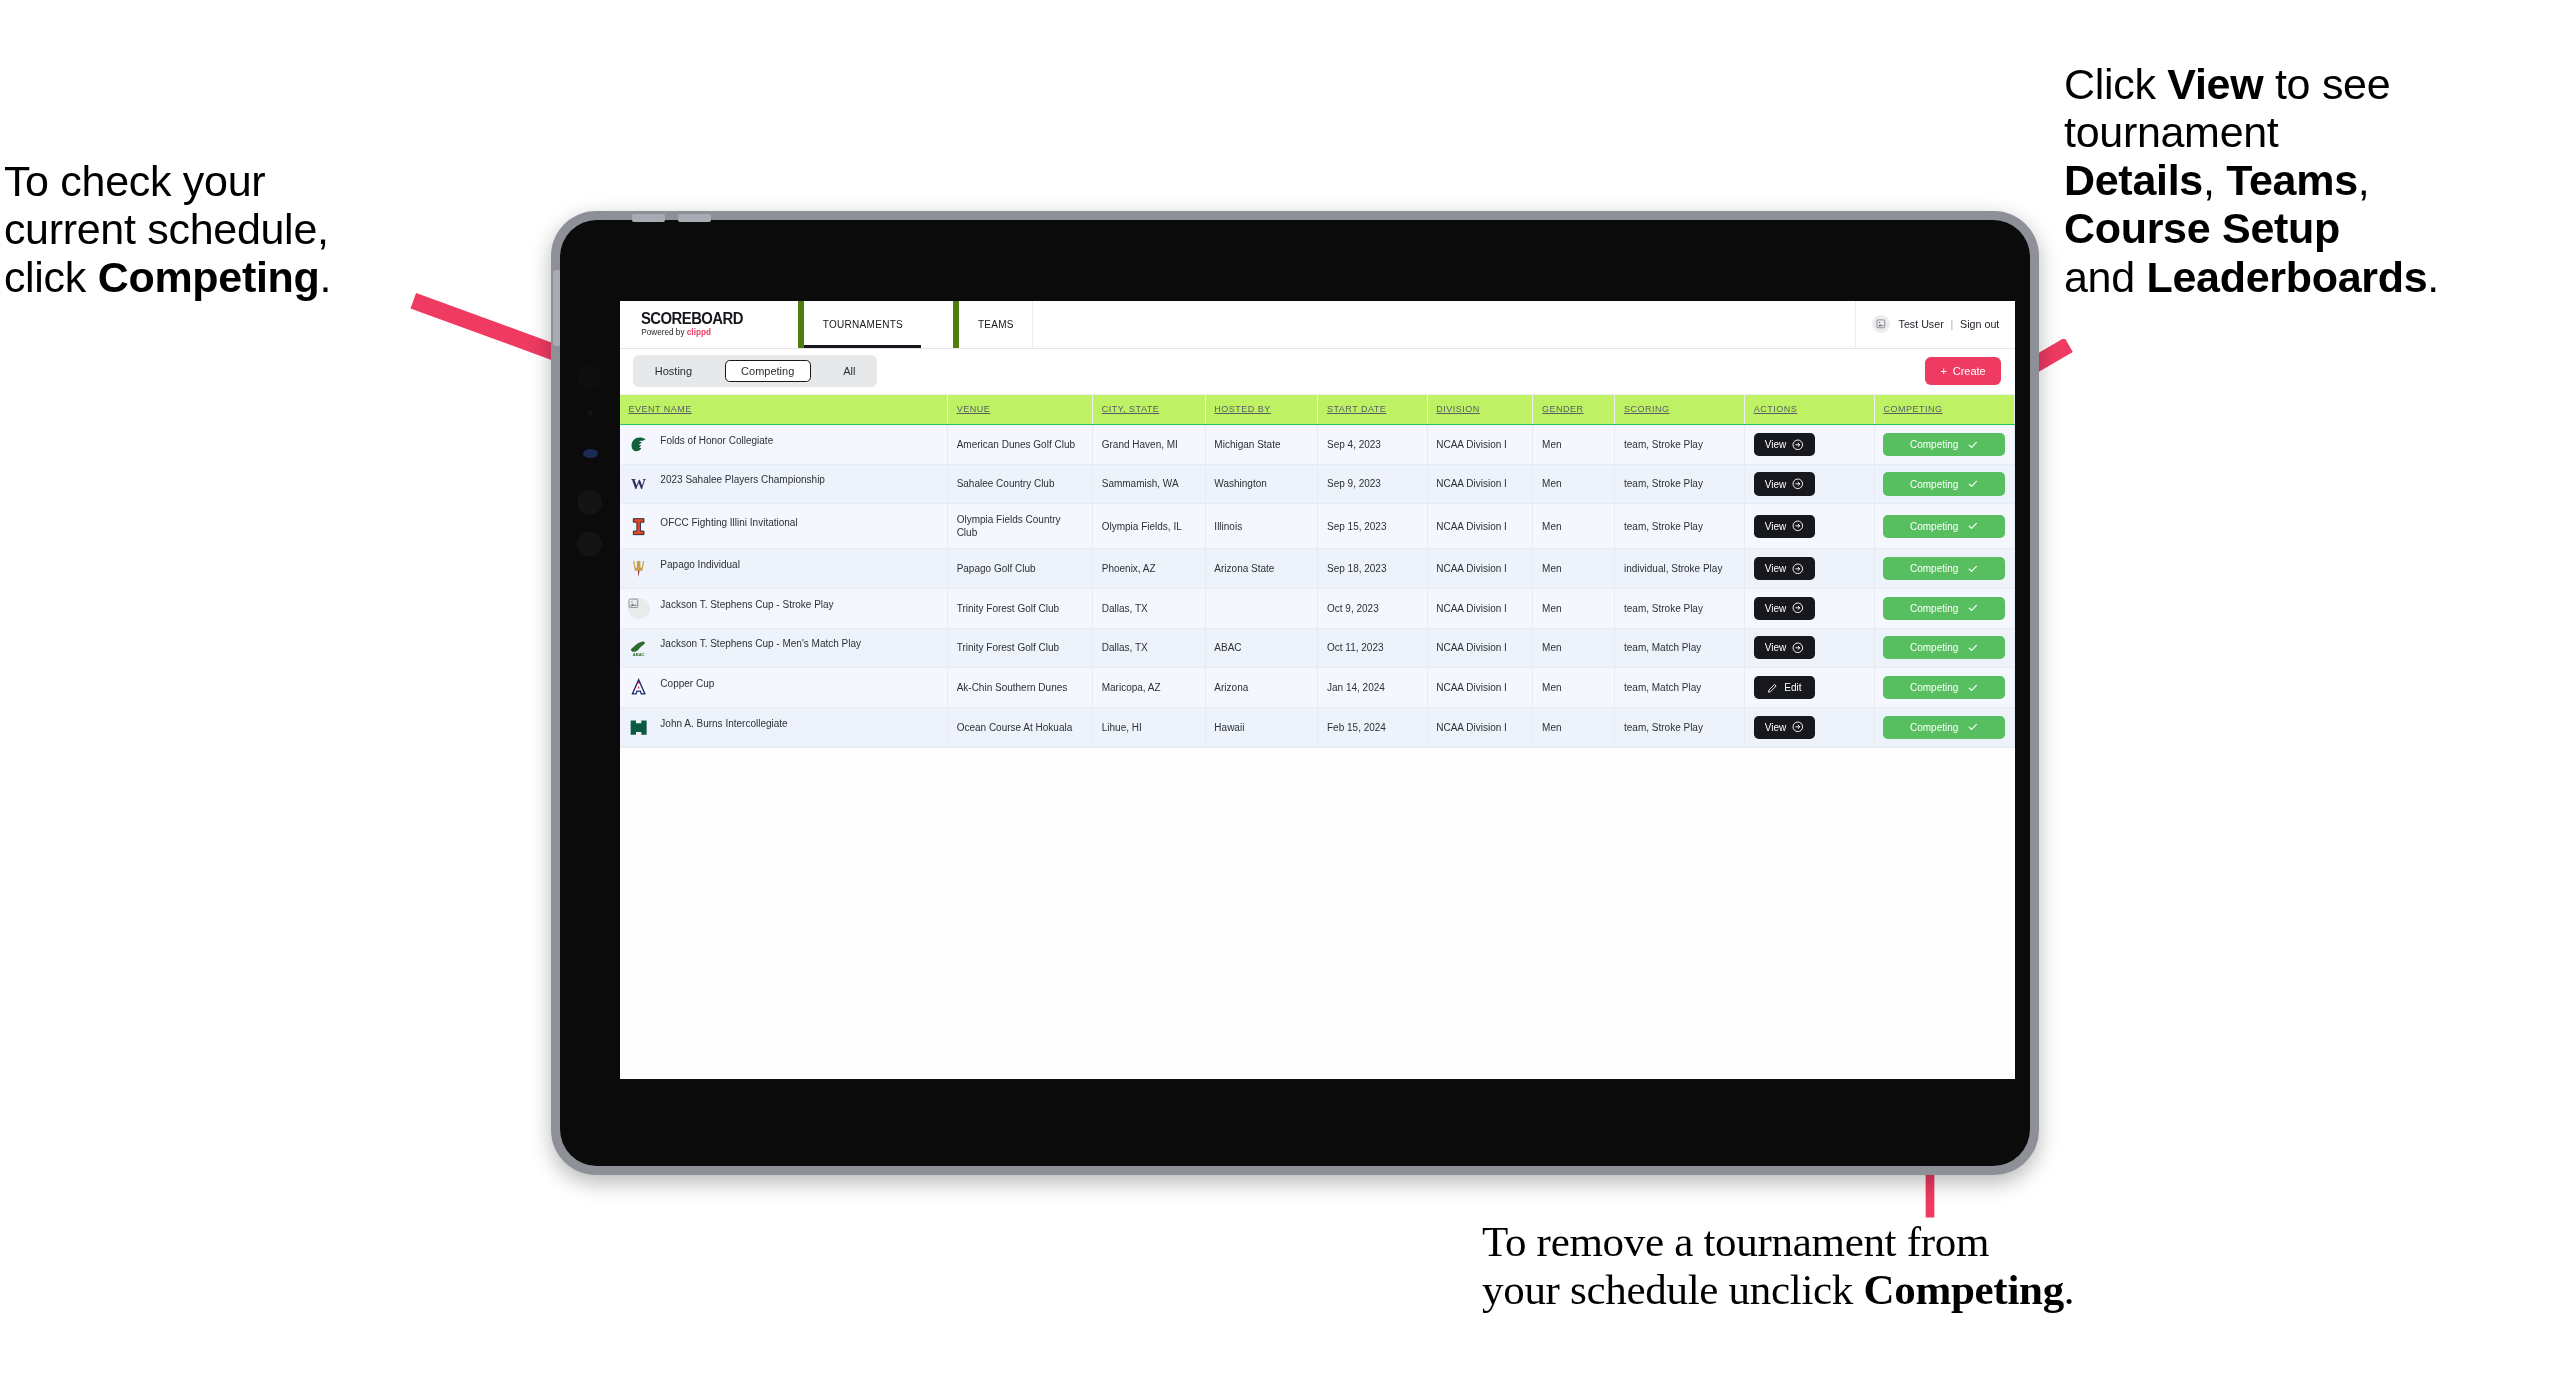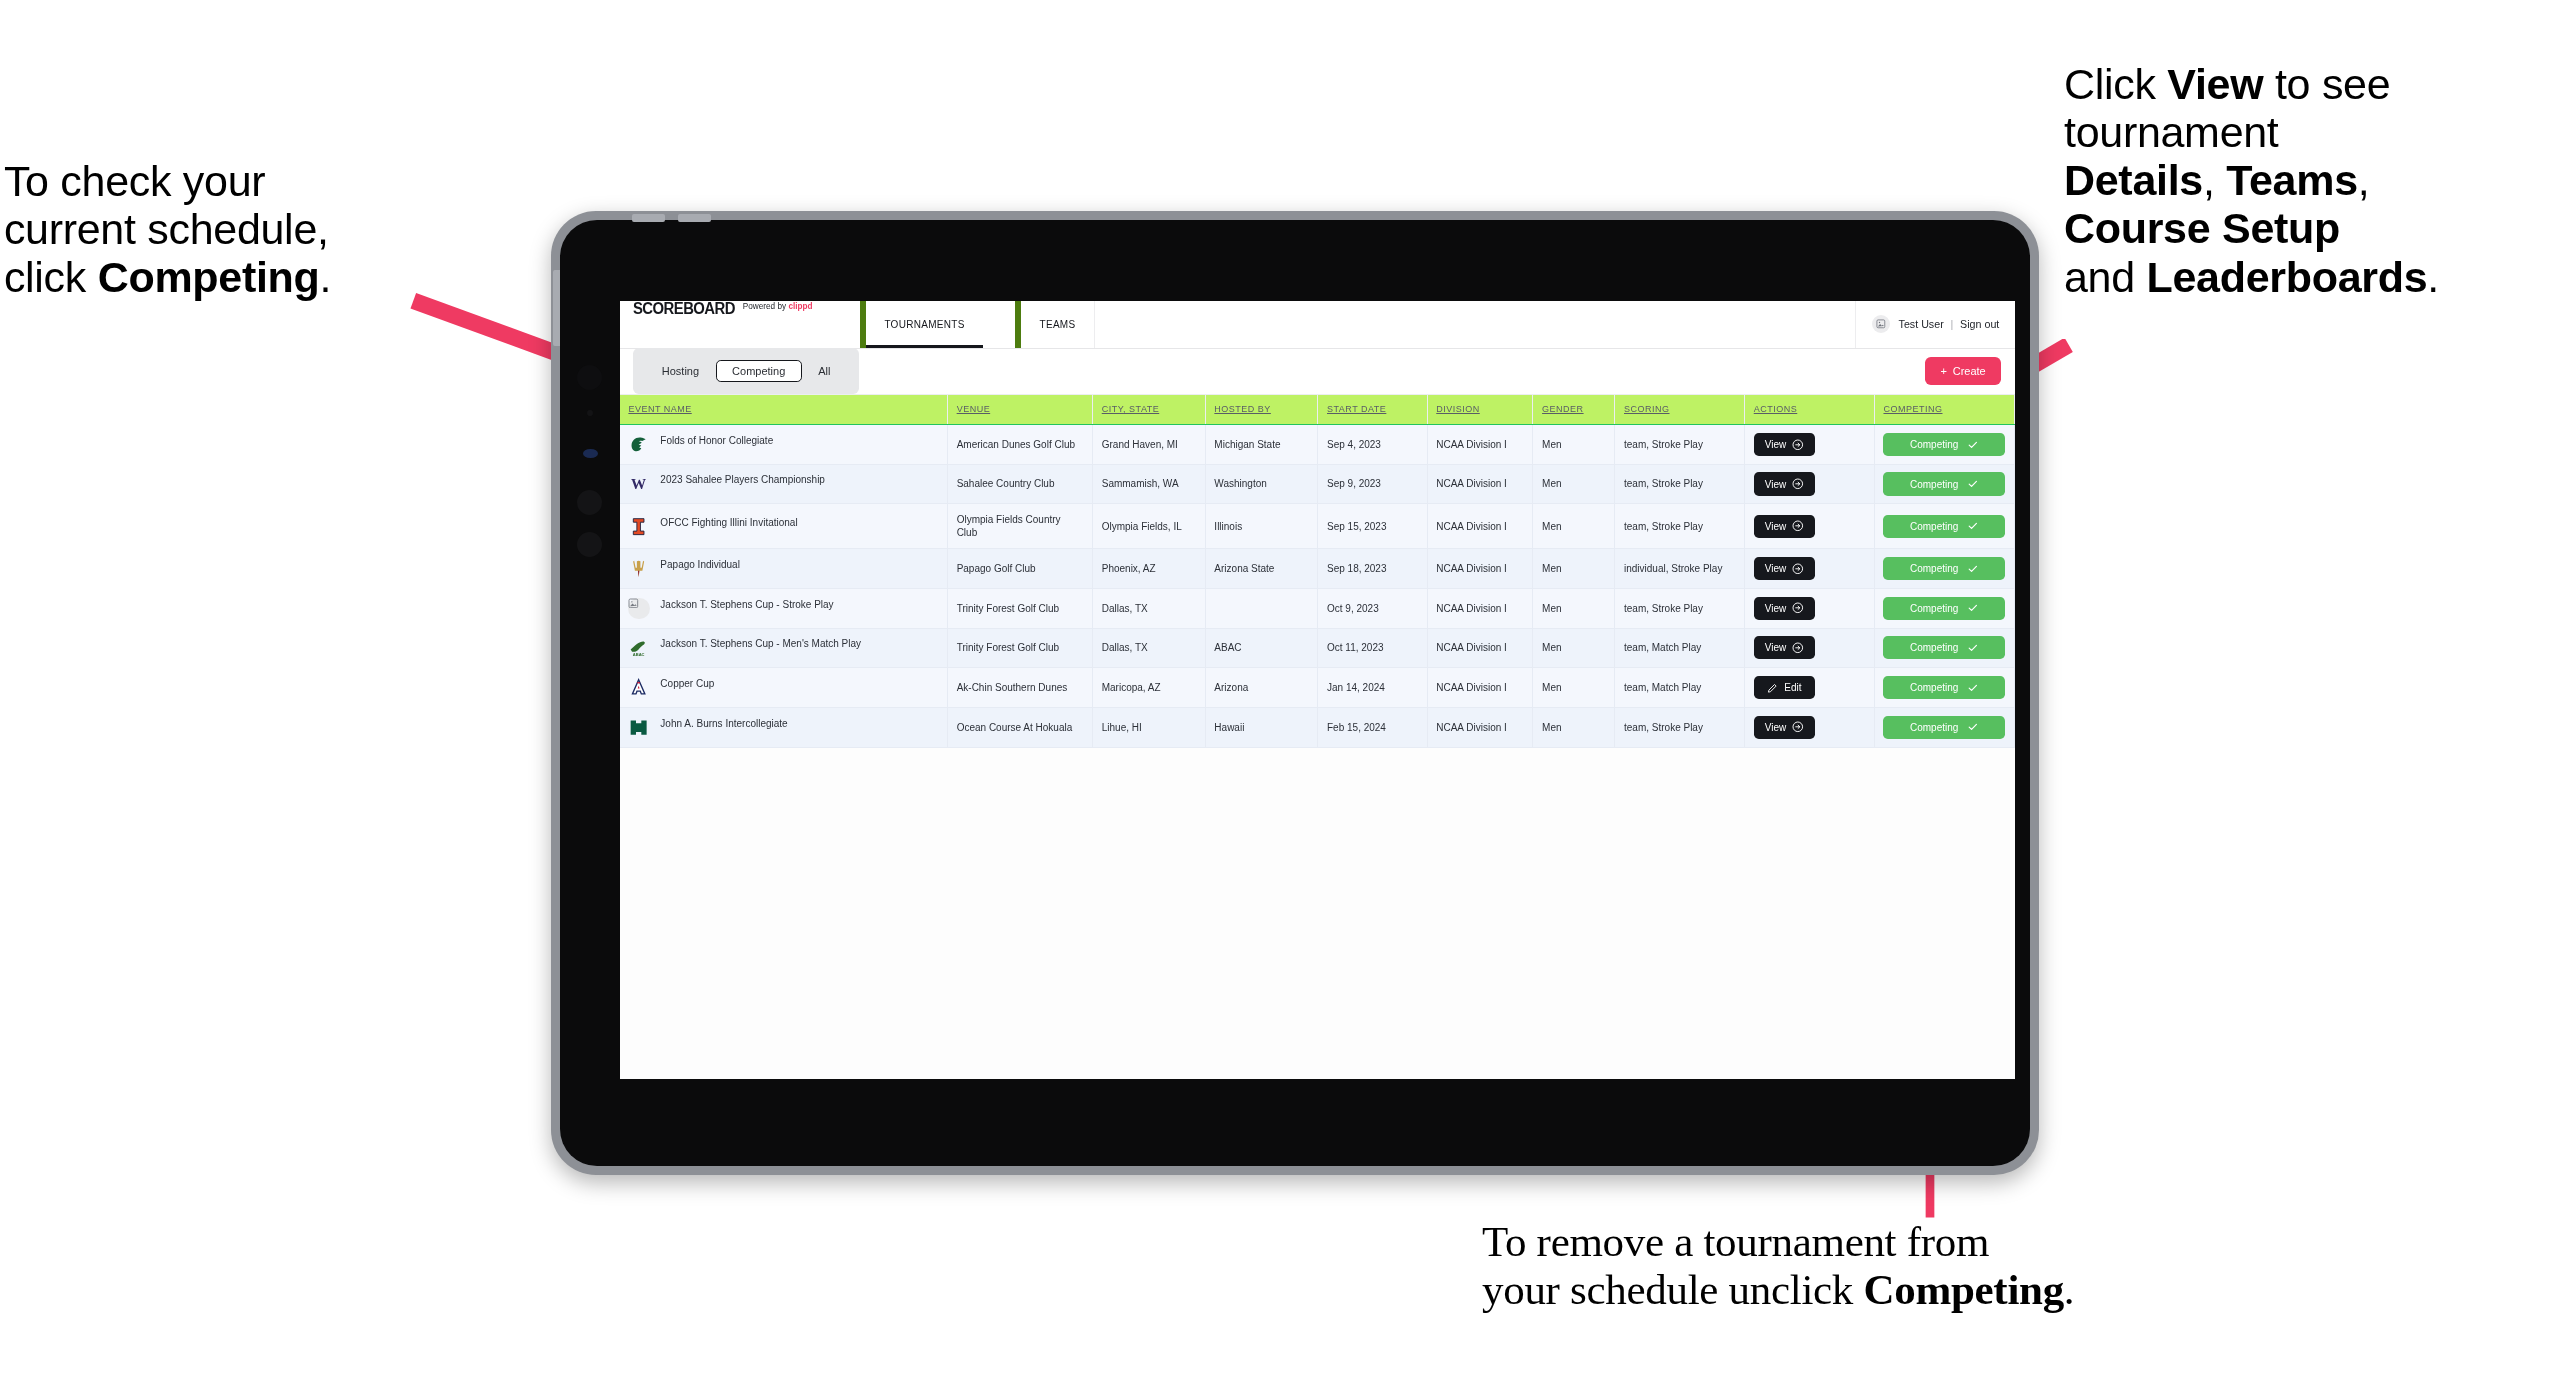--- a/index.html
+++ b/index.html
@@ -66,21 +66,21 @@
     position: relative;
     display: flex;
     flex-direction: column;
   }
 
   
   .topnav {
     height: 48px; background:#fff; border-bottom:1px solid #e6e6e8;
     display:flex; align-items:stretch; flex:0 0 auto;
   }
-  .brand { display:flex; flex-direction:row; justify-content:center; padding: 0 15.5px 0 13.6px; }
+  .brand { display:flex; flex-direction:column; justify-content:center; padding: 0 15.5px 0 13.6px; margin-left: 8px; }
   .brand .bname {
     font-family:"Liberation Sans", sans-serif;
     font-weight:700; font-size:16px; letter-spacing:-0.6px;
     color:#15171c; transform: scaleX(0.93); transform-origin:left center;
     line-height:1;
   }
   .brand .bsub { font-size:8.2px; color:#23262c; margin-top:2.4px; line-height:1; }
   .brand .bsub i { font-style:normal; color:#ef3a62; font-weight:700; }
 
   .navtab {
@@ -100,21 +100,21 @@
   .userlinks { font-size:10.7px; color:#23262c; display:flex; gap:6.8px; }
   .userlinks .sep { color:#aeb0b5; }
   .userlinks span { cursor:pointer; }
 
   
   .filterbar {
     height:46px; background:#fff; display:flex; align-items:center;
     padding: 0 13.6px; flex:0 0 auto; border-bottom:1px solid #eceef1;
   }
   .segment {
-    display:flex; background:#e7e8ea; border-radius:5.8px; padding:12px; gap:0;
+    display:flex; background:#e7e8ea; border-radius:5.8px; padding:5px; gap:16px;
   }
   .seg {
     padding: 4.8px 16.5px; font-size:11px; color:#2a2d33; border-radius:4.8px; cursor:pointer;
     white-space:nowrap;
   }
   .seg.sel { background:#fff; border:1.6px solid #15171c; font-weight:400; padding: 3.9px 15.5px;}
   .createbtn {
     margin-left:auto; background:#ef3a62; color:#fff; border:none; border-radius:5.8px;
     font-size:11px; padding: 7.8px 15.5px; display:flex; align-items:center; gap:5.8px; cursor:pointer;
     font-family:"Liberation Sans", sans-serif;

